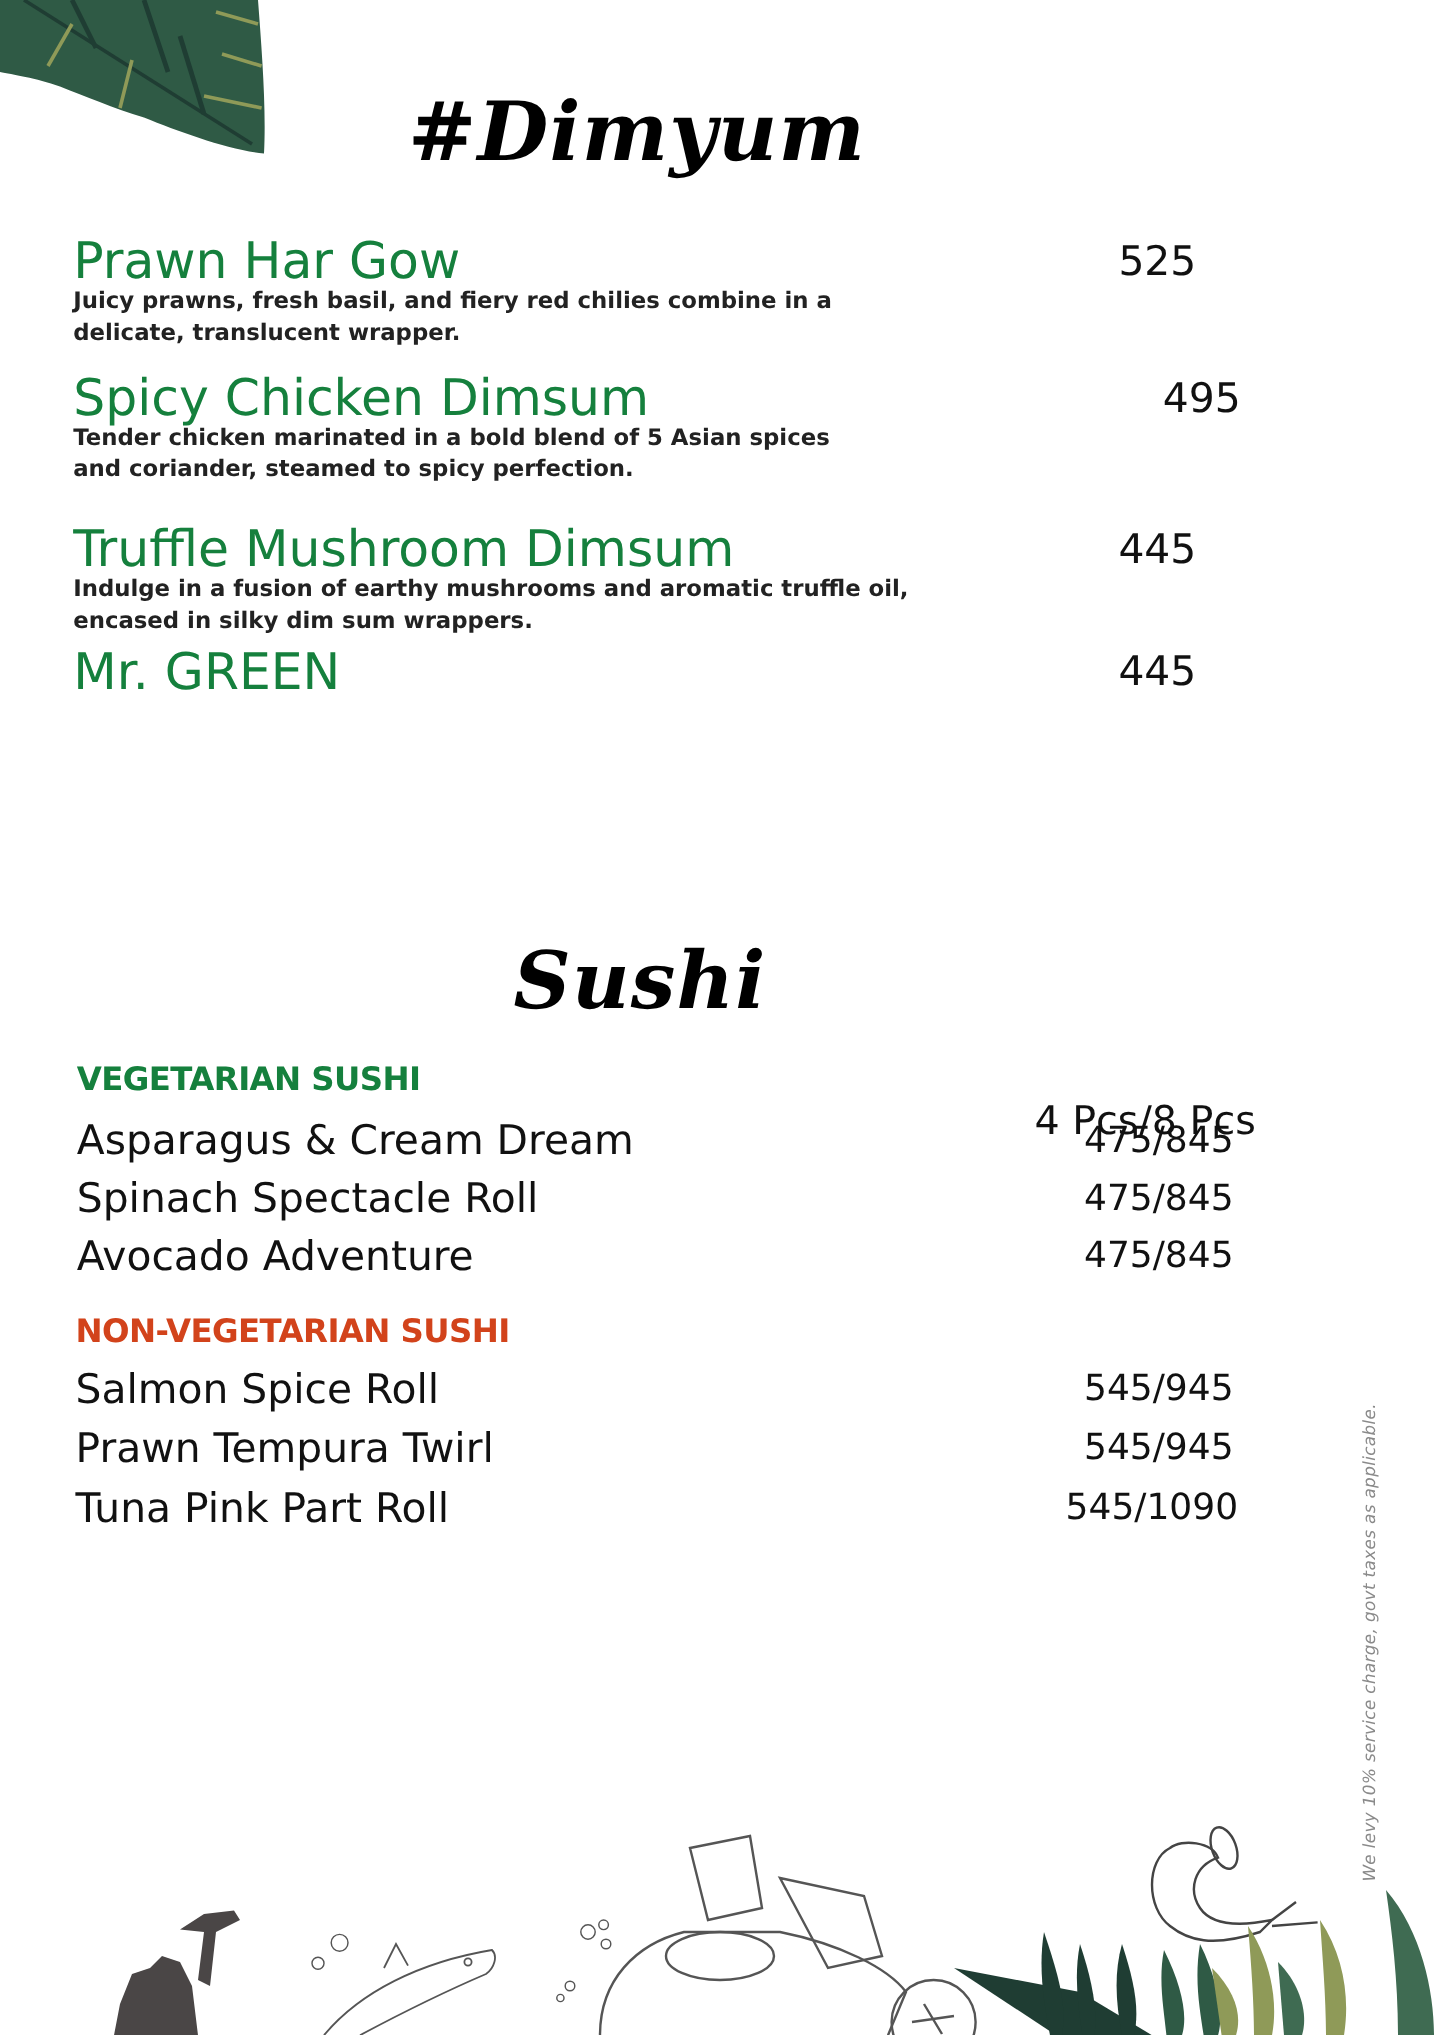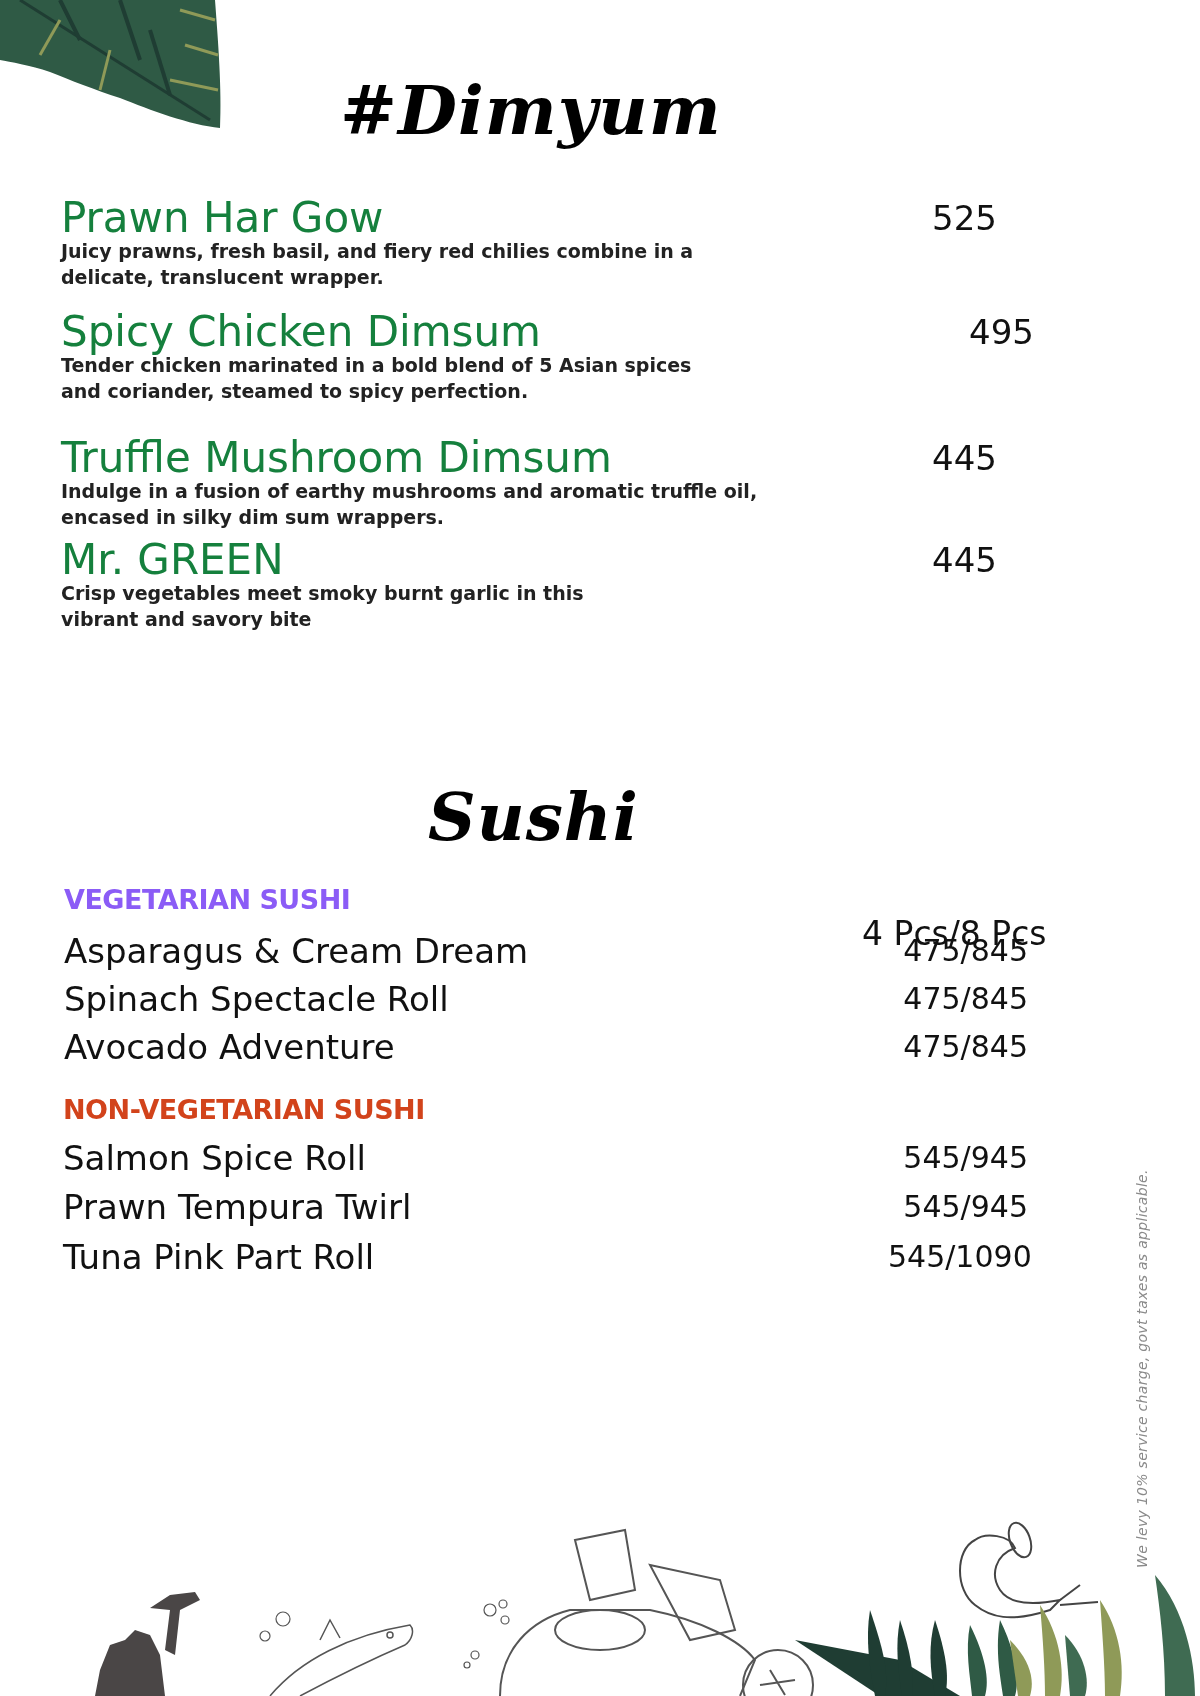--- a/index.html
+++ b/index.html
@@ -14,21 +14,21 @@
     }
     .dim-title { left: 340px; top: 70px; font-size: 68px; }
     .sushi-title { left: 428px; top: 778px; font-size: 66px; }
 
     .dish { position: absolute; left: 61px; width: 960px; }
     .dish-name { font-size: 42px; line-height: 40px; color: #15803d; }
     .dish-desc { font-size: 19px; line-height: 26px; color: #222; width: 720px; font-weight: bold; }
     .dish-price { position: absolute; left: 870px; top: 0; font-size: 34px; line-height: 40px; }
 
     .cat { position: absolute; left: 64px; font-size: 27px; font-weight: bold; letter-spacing: -0.5px; }
-    .cat.veg { color: #8b5cf6; top: 884px; }
+    .cat.veg { color: #15803d; top: 884px; }
     .cat.nonveg { color: #d2431b; top: 1094px; left: 63px; }
     .pcs-header { position: absolute; left: 862px; top: 882px; font-size: 33px; margin-top: 32px; }
 
     .sushi-row { position: absolute; left: 64px; width: 1000px; height: 44px; }
     .sushi-name { position: absolute; left: 0; top: 0; font-size: 34px; line-height: 44px; }
     .sushi-price { position: absolute; left: 824px; width: 140px; text-align: right; top: 0; font-size: 30px; line-height: 44px; }
 
     .footnote {
       position: absolute; left: 1134px; top: 1568px; transform-origin: 0 0; transform: rotate(-90deg);
       font-size: 14px; font-style: italic; color: #8a8a8a; white-space: nowrap; letter-spacing: 0.3px;
@@ -67,21 +67,20 @@
   <div class="dish-desc" style="width:640px">Tender chicken marinated in a bold blend of 5 Asian spices and coriander, steamed to spicy perfection.</div>
   <div class="dish-price" style="left:908px">495</div>
 </div>
 <div class="dish" style="top:438px">
   <div class="dish-name">Truffle Mushroom Dimsum</div>
   <div class="dish-desc" style="width:700px">Indulge in a fusion of earthy mushrooms and aromatic truffle oil, encased in silky dim sum wrappers.</div>
   <div class="dish-price" style="left:871px">445</div>
 </div>
 <div class="dish" style="top:540px">
   <div class="dish-name">Mr. GREEN</div>
-  <div class="dish-desc" style="width:530px">Crisp vegetables meet smoky burnt garlic in this vibrant and savory bite</div>
   <div class="dish-price" style="left:871px">445</div>
 </div>
 
 <div class="section-title sushi-title">Sushi</div>
 
 <div class="cat veg">VEGETARIAN SUSHI</div>
 <div class="pcs-header">4 Pcs/8 Pcs</div>
 
 <div class="sushi-row" style="top:929px">
   <span class="sushi-name">Asparagus &amp; Cream Dream</span>

